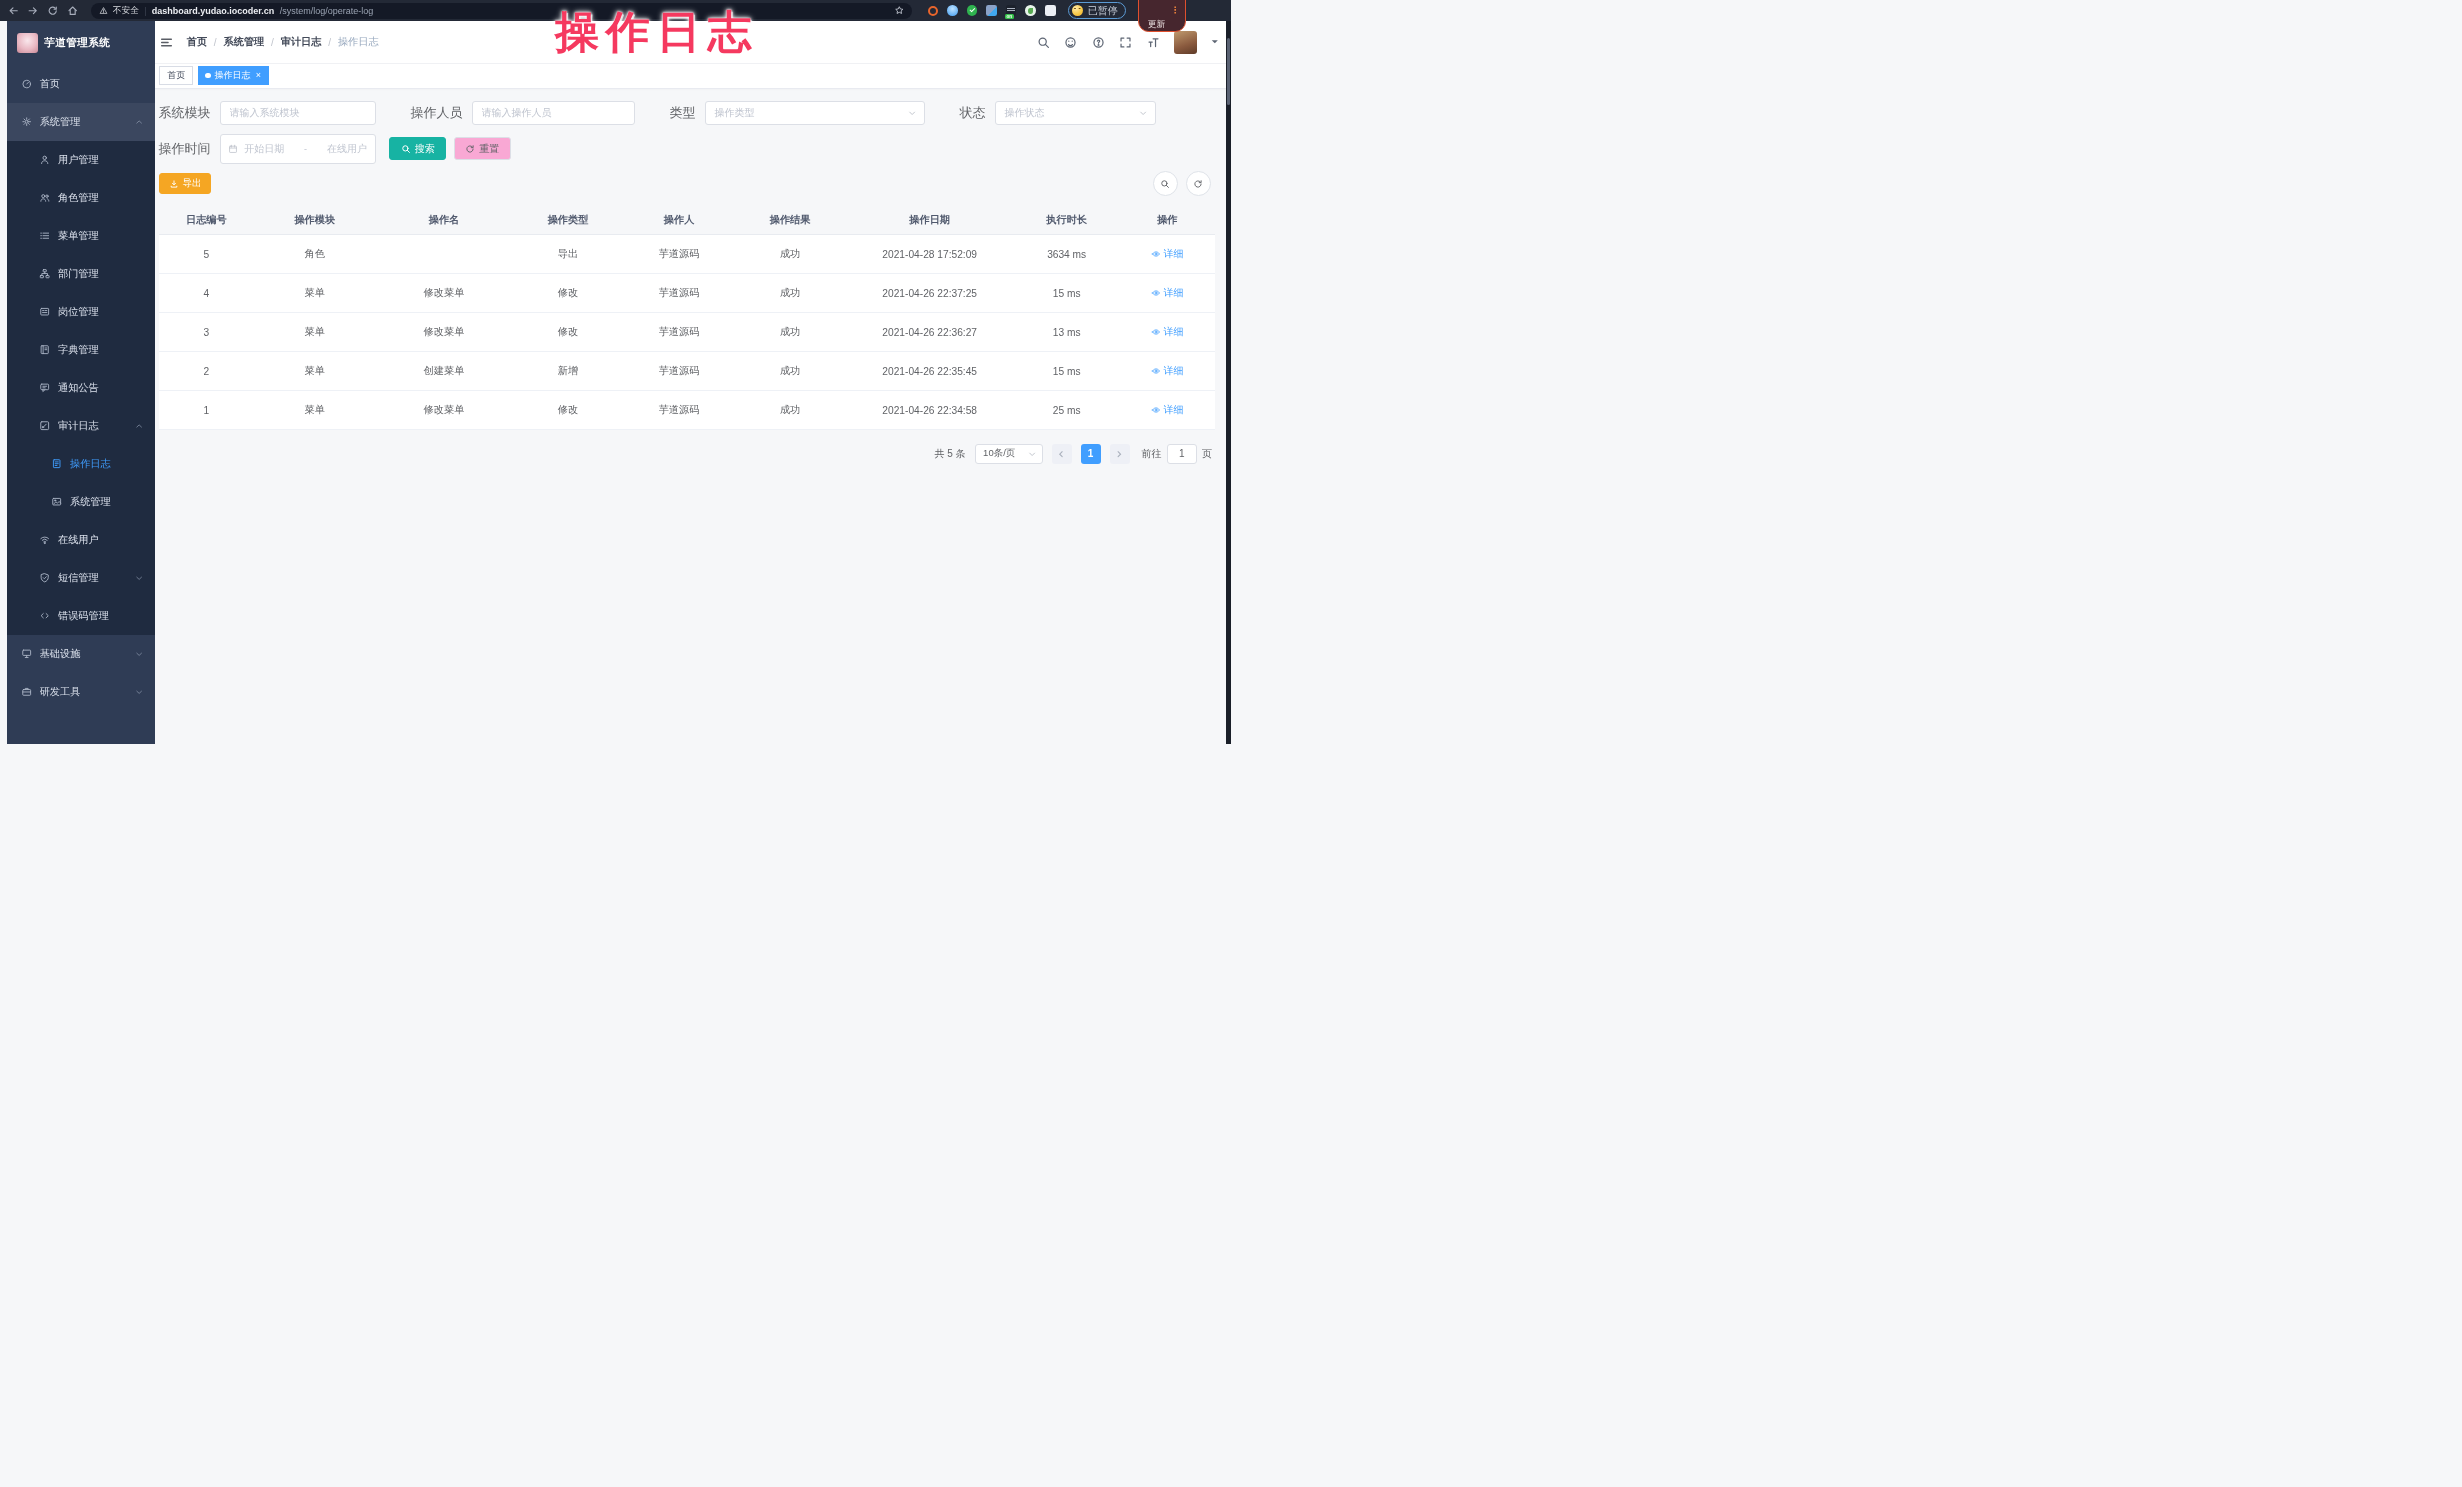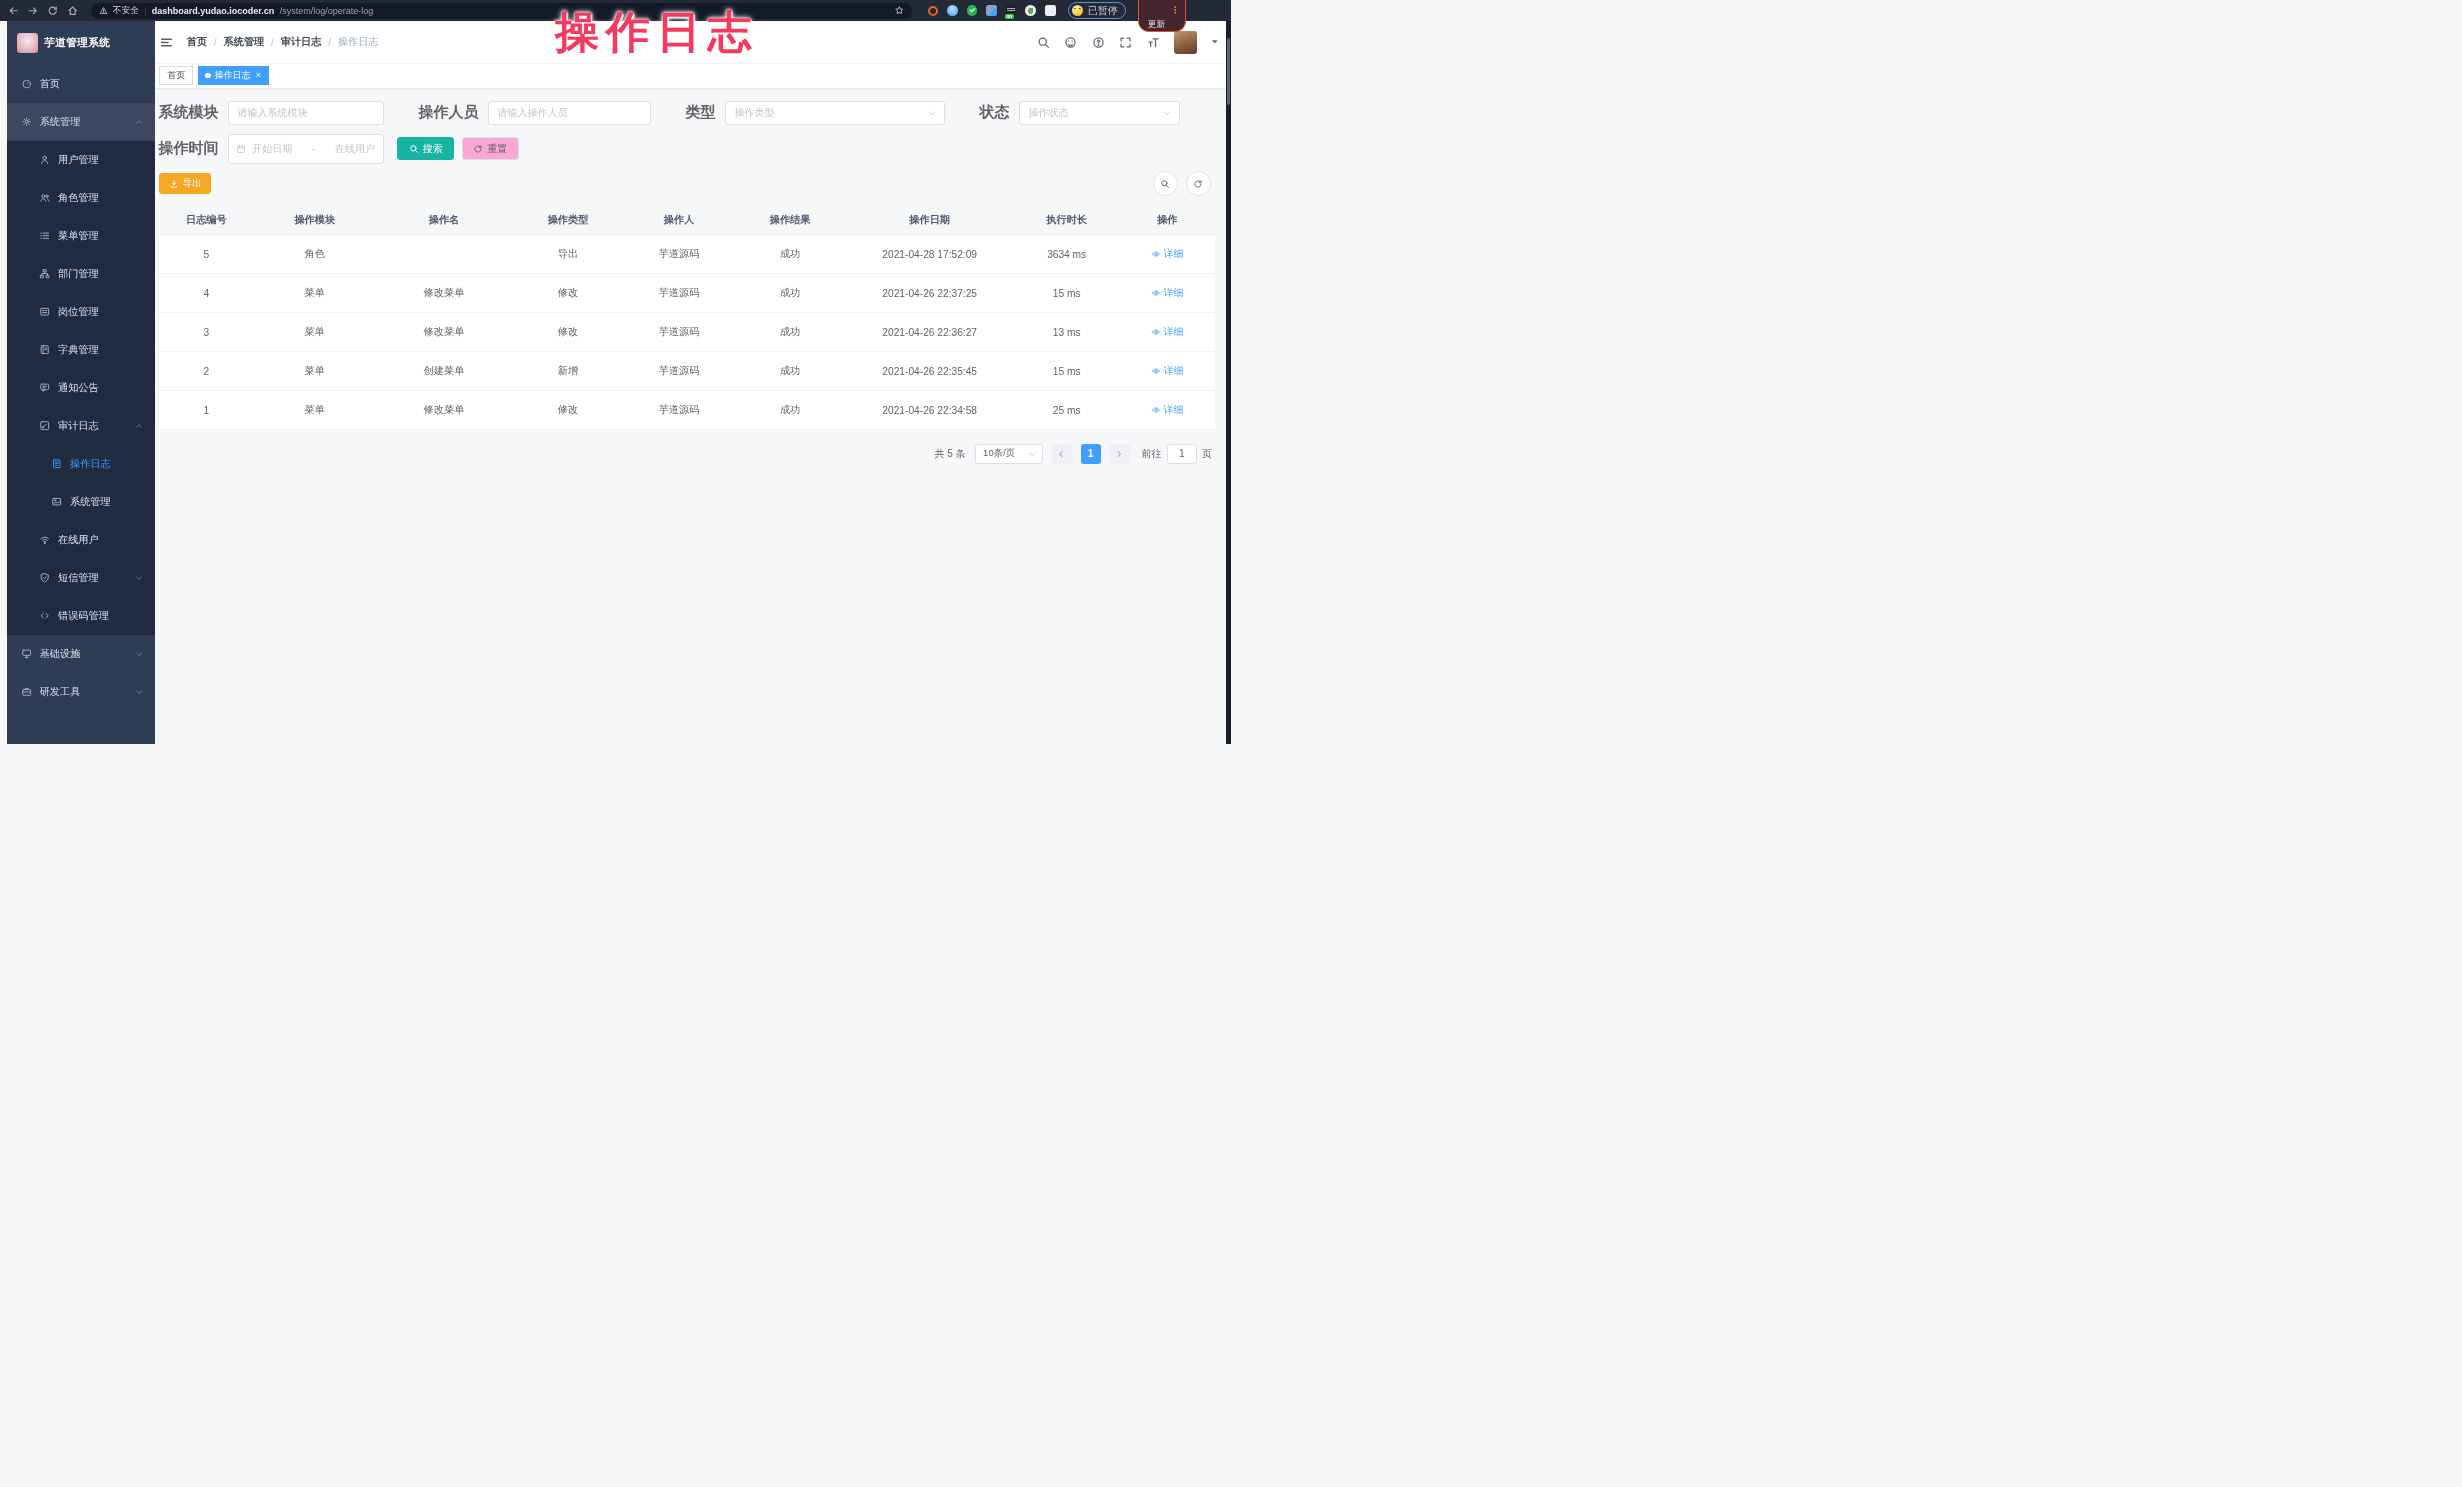--- a/index.html
+++ b/index.html
@@ -95,21 +95,21 @@
   .tag{height:17.4px;display:flex;align-items:center;gap:3.8px;padding:0 6.8px;font-size:9px;
     border:0.8px solid #d8dce5;background:#fff;color:#495060;cursor:pointer;}
   .tag.active{background:#409EFF;border-color:#409EFF;color:#fff;}
   .tag .dot{width:5.3px;height:5.3px;border-radius:50%;background:#fff;}
   .tag .close-x{font-size:9px;line-height:1;margin-left:1.5px;}
 
   
   .main{position:absolute;left:148px;top:87px;right:5.3px;bottom:0;background:#f6f7f9;padding:13.7px 10.6px 0 10.6px;}
   .filter-row{display:flex;align-items:center;height:24px;}
   .filter-row + .filter-row{margin-top:12px;}
-  .f-label{font-weight:700;color:#606266;font-size:15px;margin-right:9px;white-space:nowrap;}
+  .f-label{font-weight:400;color:#606266;font-size:13px;margin-right:9px;white-space:nowrap;}
   .f-input{height:24px;box-sizing:border-box;border:0.8px solid #dcdfe6;border-radius:3px;background:#fff;
     padding:0 9px;font-size:10px;color:#606266;font-family:inherit;outline:none;}
   .f-input::placeholder{color:#bfc4cf;}
   .f-select{display:flex;align-items:center;justify-content:space-between;height:24px;box-sizing:border-box;
     border:0.8px solid #dcdfe6;border-radius:3px;background:#fff;padding:0 7.6px 0 9px;cursor:pointer;}
   .f-select .ph{font-size:10px;color:#bfc4cf;}
   .sel-caret{width:8.3px;height:8.3px;color:#c0c4cc;}
   .gap-lg{margin-left:35px;}
   .date-range{display:flex;align-items:center;gap:6px;height:30px;box-sizing:border-box;border:0.8px solid #dcdfe6;
     border-radius:3px;background:#fff;padding:0 7.6px;width:156px;}

